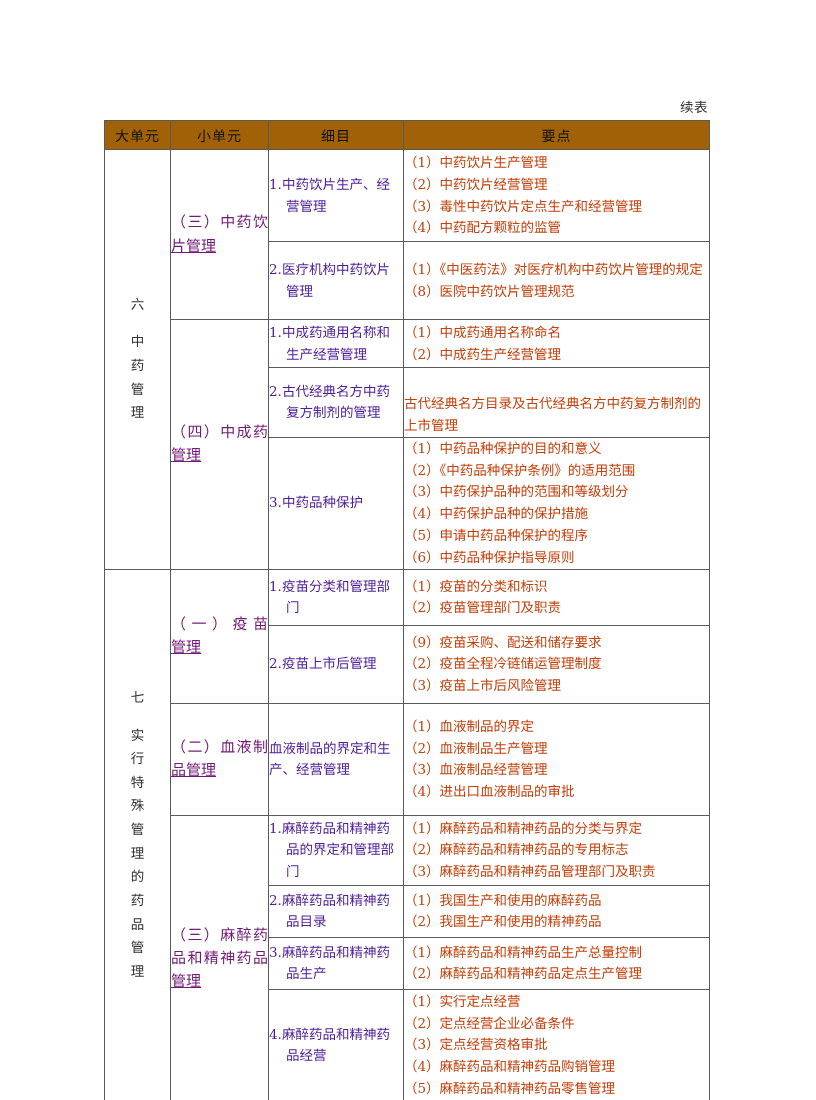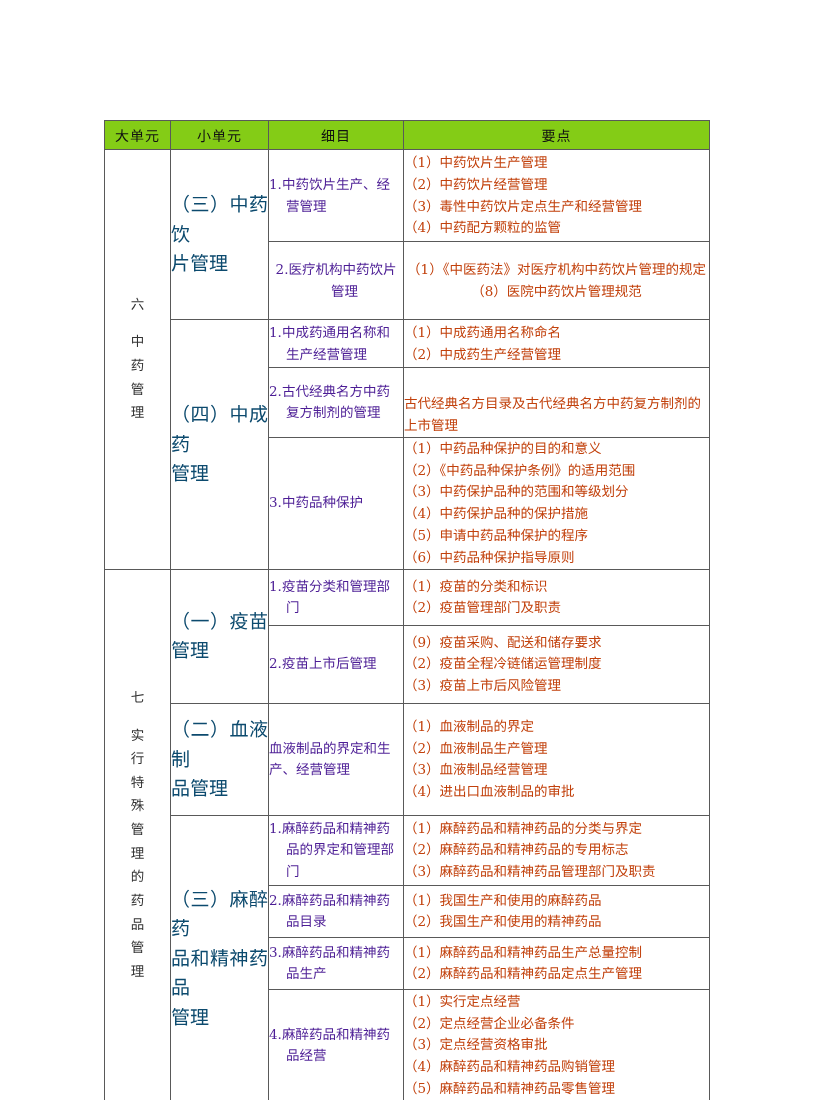--- a/index.html
+++ b/index.html
@@ -47,21 +47,21 @@
     vertical-align: middle;
     font-weight: normal;
   }
   
   col.c-unit   { width: 66px; }
   col.c-sub    { width: 98px; }
   col.c-item   { width: 135px; }
   col.c-points { width: 306px; }
 
   thead th {
-    background: #84cc16;
+    background: #a16207;
     height: 28px;
     text-align: center;
     font-size: 14px;
     font-weight: bold;
     letter-spacing: 1px;
     color: #111;
     border-color: #595959;
   }
 
   
@@ -86,37 +86,38 @@
     display: flex;
     flex-direction: column;
     align-items: center;
     line-height: 1.75;
   }
   .vert-name span { display: block; }
 
   
   td.sub-cell {
     padding: 6px 7px;
-    font-size: 19px;
+    font-size: 15px;
     line-height: 1.55;
-    color: #0c4a6e;
+    color: #701a75;
     vertical-align: middle;
   }
   .sub-text {
     text-align: justify;
     text-align-last: left;
     word-break: break-all;
   }
   .sub-text .just-line {
     display: block;
     text-align: justify;
     text-align-last: justify;
   }
   .sub-text .plain-line {
     display: block;
+    text-decoration: underline;
   }
 
   
   td.item-cell {
     padding: 6px 6px 6px 7px;
     font-size: 13.5px;
     line-height: 1.62;
     color: #4c1d95;
     vertical-align: middle;
   }
@@ -144,20 +145,21 @@
     display: block;
     word-break: break-all;
     margin-top: 25px;
   }
 </style>
 </head>
 <body>
 
 <div class="page">
 
+  <div class="cont-label">续表</div>
 
   <table class="syllabus">
     <colgroup>
       <col class="c-unit">
       <col class="c-sub">
       <col class="c-item">
       <col class="c-points">
     </colgroup>
     <thead>
       <tr>
@@ -189,21 +191,21 @@
           <td class="item-cell">
             <div class="item-text">1.中药饮片生产、经营管理</div>
           </td>
           <td class="points-cell">
             <div class="pt-line">（1）中药饮片生产管理</div>
             <div class="pt-line">（2）中药饮片经营管理</div>
             <div class="pt-line">（3）毒性中药饮片定点生产和经营管理</div>
             <div class="pt-line">（4）中药配方颗粒的监管</div>
           </td>
         </tr>
-        <tr style="height: 78px; text-align: center;">
+        <tr style="height: 78px;">
           <td class="item-cell">
             <div class="item-text">2.医疗机构中药饮片管理</div>
           </td>
           <td class="points-cell">
             <div class="pt-line">（1）《中医药法》对医疗机构中药饮片管理的规定</div>
             <div class="pt-line">（8）医院中药饮片管理规范</div>
           </td>
         </tr>
         <tr style="height: 48px;">
           <td class="sub-cell" rowspan="3">

